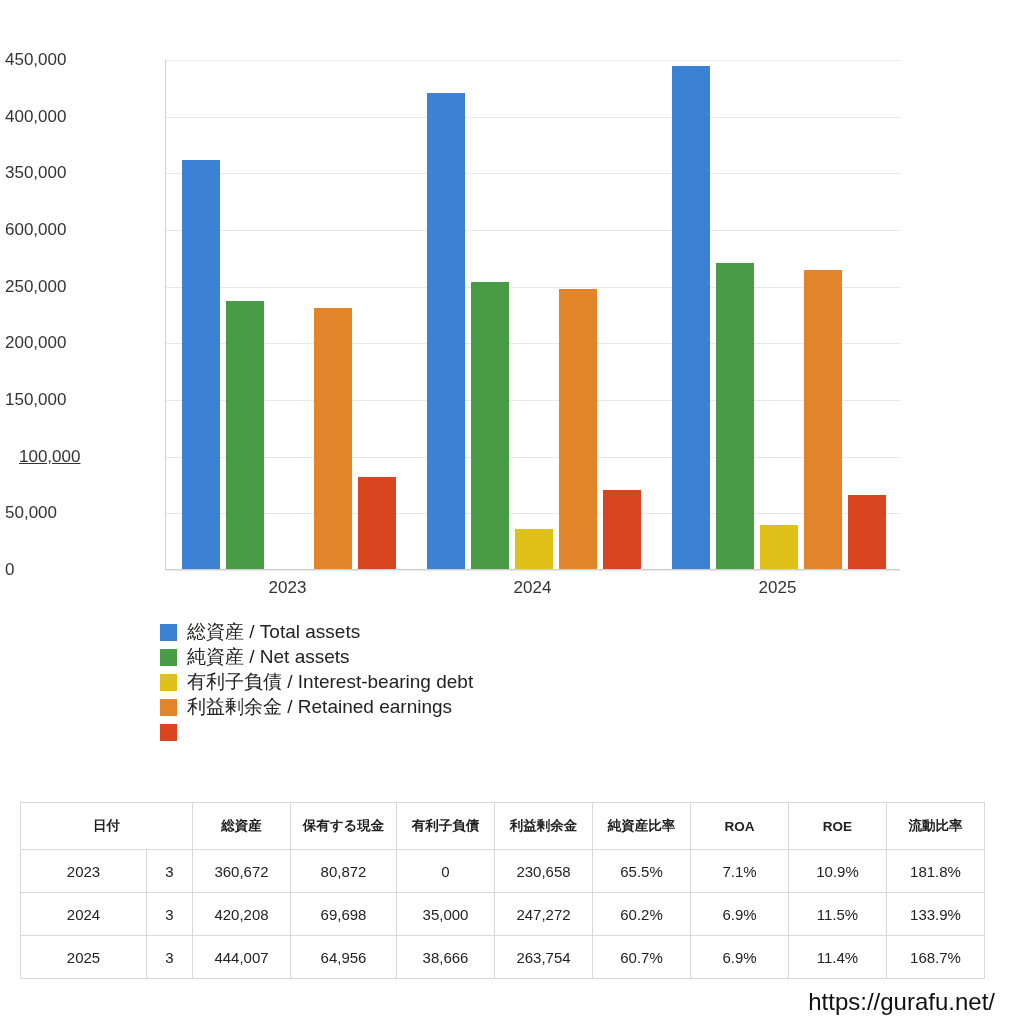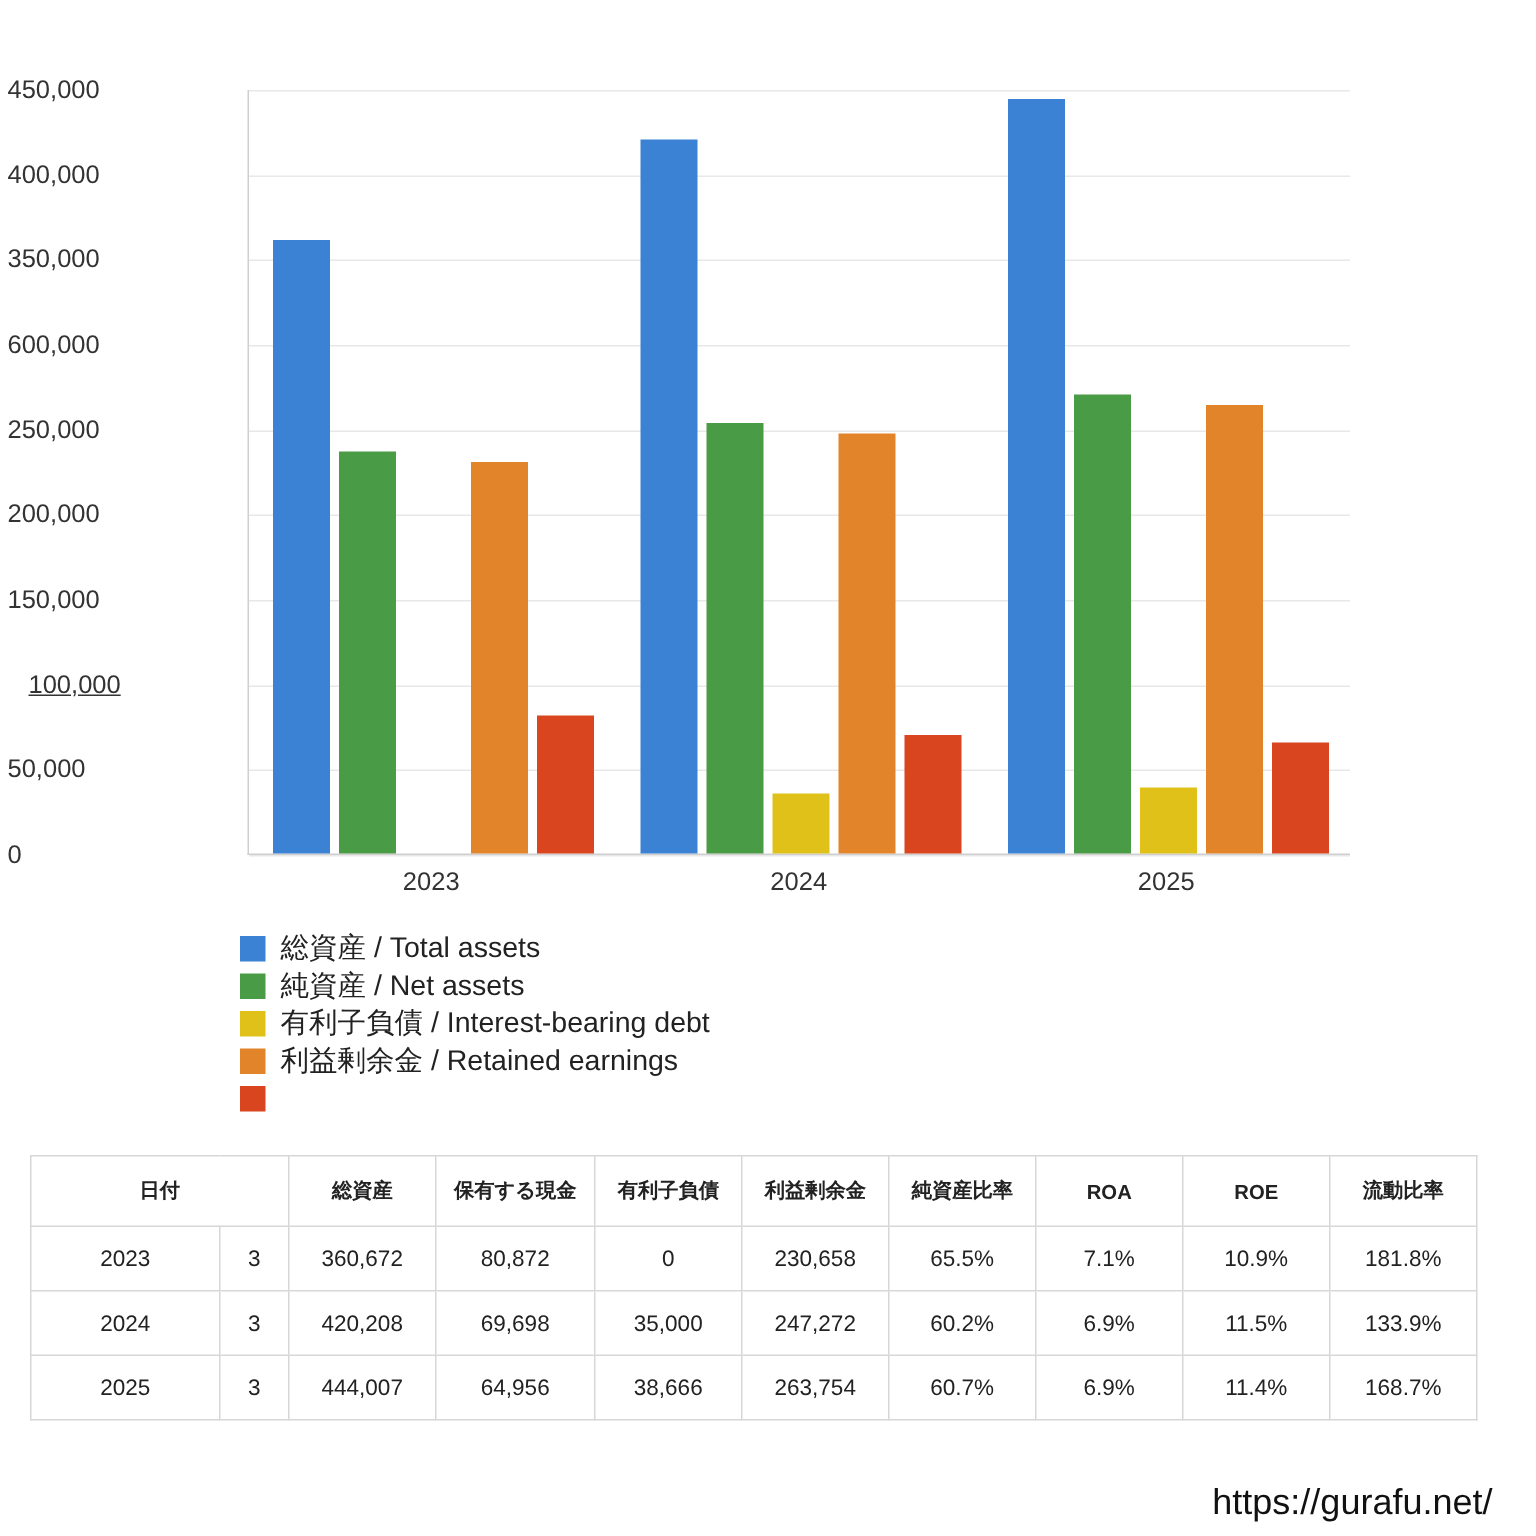--- a/index.html
+++ b/index.html
@@ -97,20 +97,21 @@
   .table-wrap {
     position: absolute;
     left: 20px;
     top: 770px;
     width: 984px;
   }
   table.fin {
     border-collapse: collapse;
     width: 778px;
     table-layout: fixed;
+    margin-top: 32px;
   }
   table.fin td, table.fin th {
     border: 1px solid #d7d7d7;
     text-align: center;
     vertical-align: middle;
     font-weight: normal;
     padding: 4px 2px;
     font-size: 13px;
     color: #222;
   }

